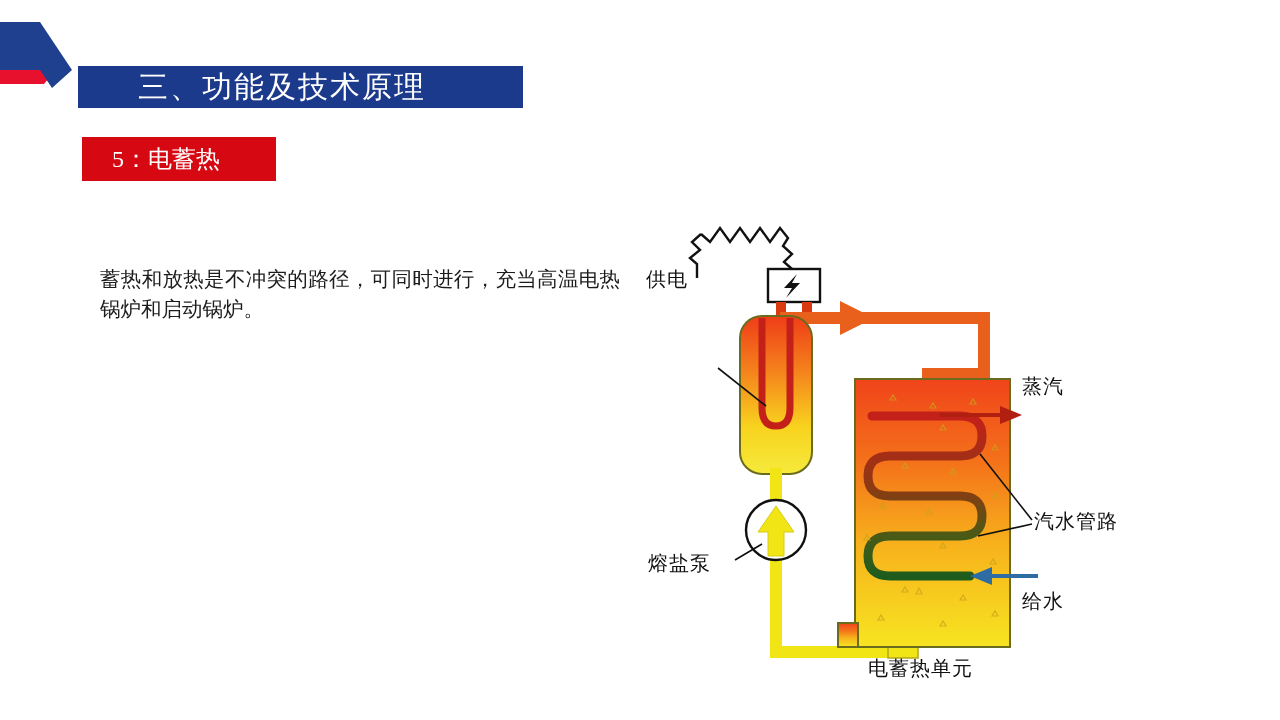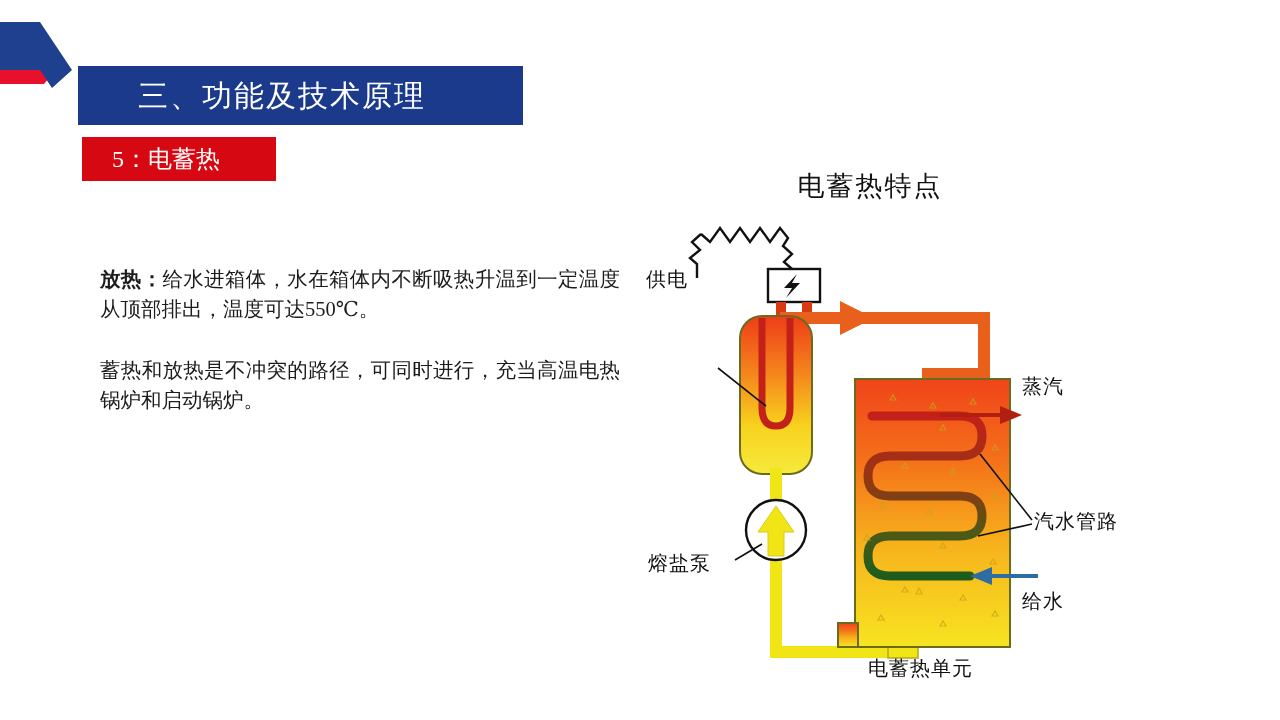--- a/index.html
+++ b/index.html
@@ -21,21 +21,21 @@
     position: absolute;
     left: 0; top: 22px;
     width: 78px; height: 80px;
   }
   .corner-deco svg { display: block; }
 
   
   .section-bar {
     position: absolute;
     left: 78px; top: 66px;
-    width: 445px; height: 59px;
+    width: 445px; height: 42px;
     background: #1b3a8c;
   }
   .section-bar .label {
     position: absolute;
     left: 60px; top: 50%;
     transform: translateY(-50%);
     color: #ffffff;
     font-size: 30px;
     letter-spacing: 2px;
     white-space: nowrap;
@@ -114,27 +114,25 @@
 
 <div class="section-bar">
   <span class="label">三、功能及技术原理</span>
 </div>
 
 <div class="subsection-bar">
   <span class="label">5：电蓄热</span>
 </div>
 
 <div class="body-text">
-  <p class="para"><b>放热：</b><span>给水进箱体，水在箱体内不断吸热升温到一定温度从顶部排出，温度可达550℃。</span></p>
   <p class="para"><span>蓄热和放热是不冲突的路径，可同时进行，充当高温电热锅炉和启动锅炉。</span></p>
 </div>
 
 <div class="diagram">
 
-  <div class="diagram-title">电蓄热特点</div>
 
   <svg width="460" height="520" viewBox="0 0 460 520">
     <defs>
       <linearGradient id="tankGrad" x1="0" y1="0" x2="0" y2="1">
         <stop offset="0%" stop-color="#f0441a"></stop>
         <stop offset="30%" stop-color="#f4701a"></stop>
         <stop offset="62%" stop-color="#f7b21c"></stop>
         <stop offset="100%" stop-color="#f7e521"></stop>
       </linearGradient>
       <linearGradient id="heaterGrad" x1="0" y1="0" x2="0" y2="1">

